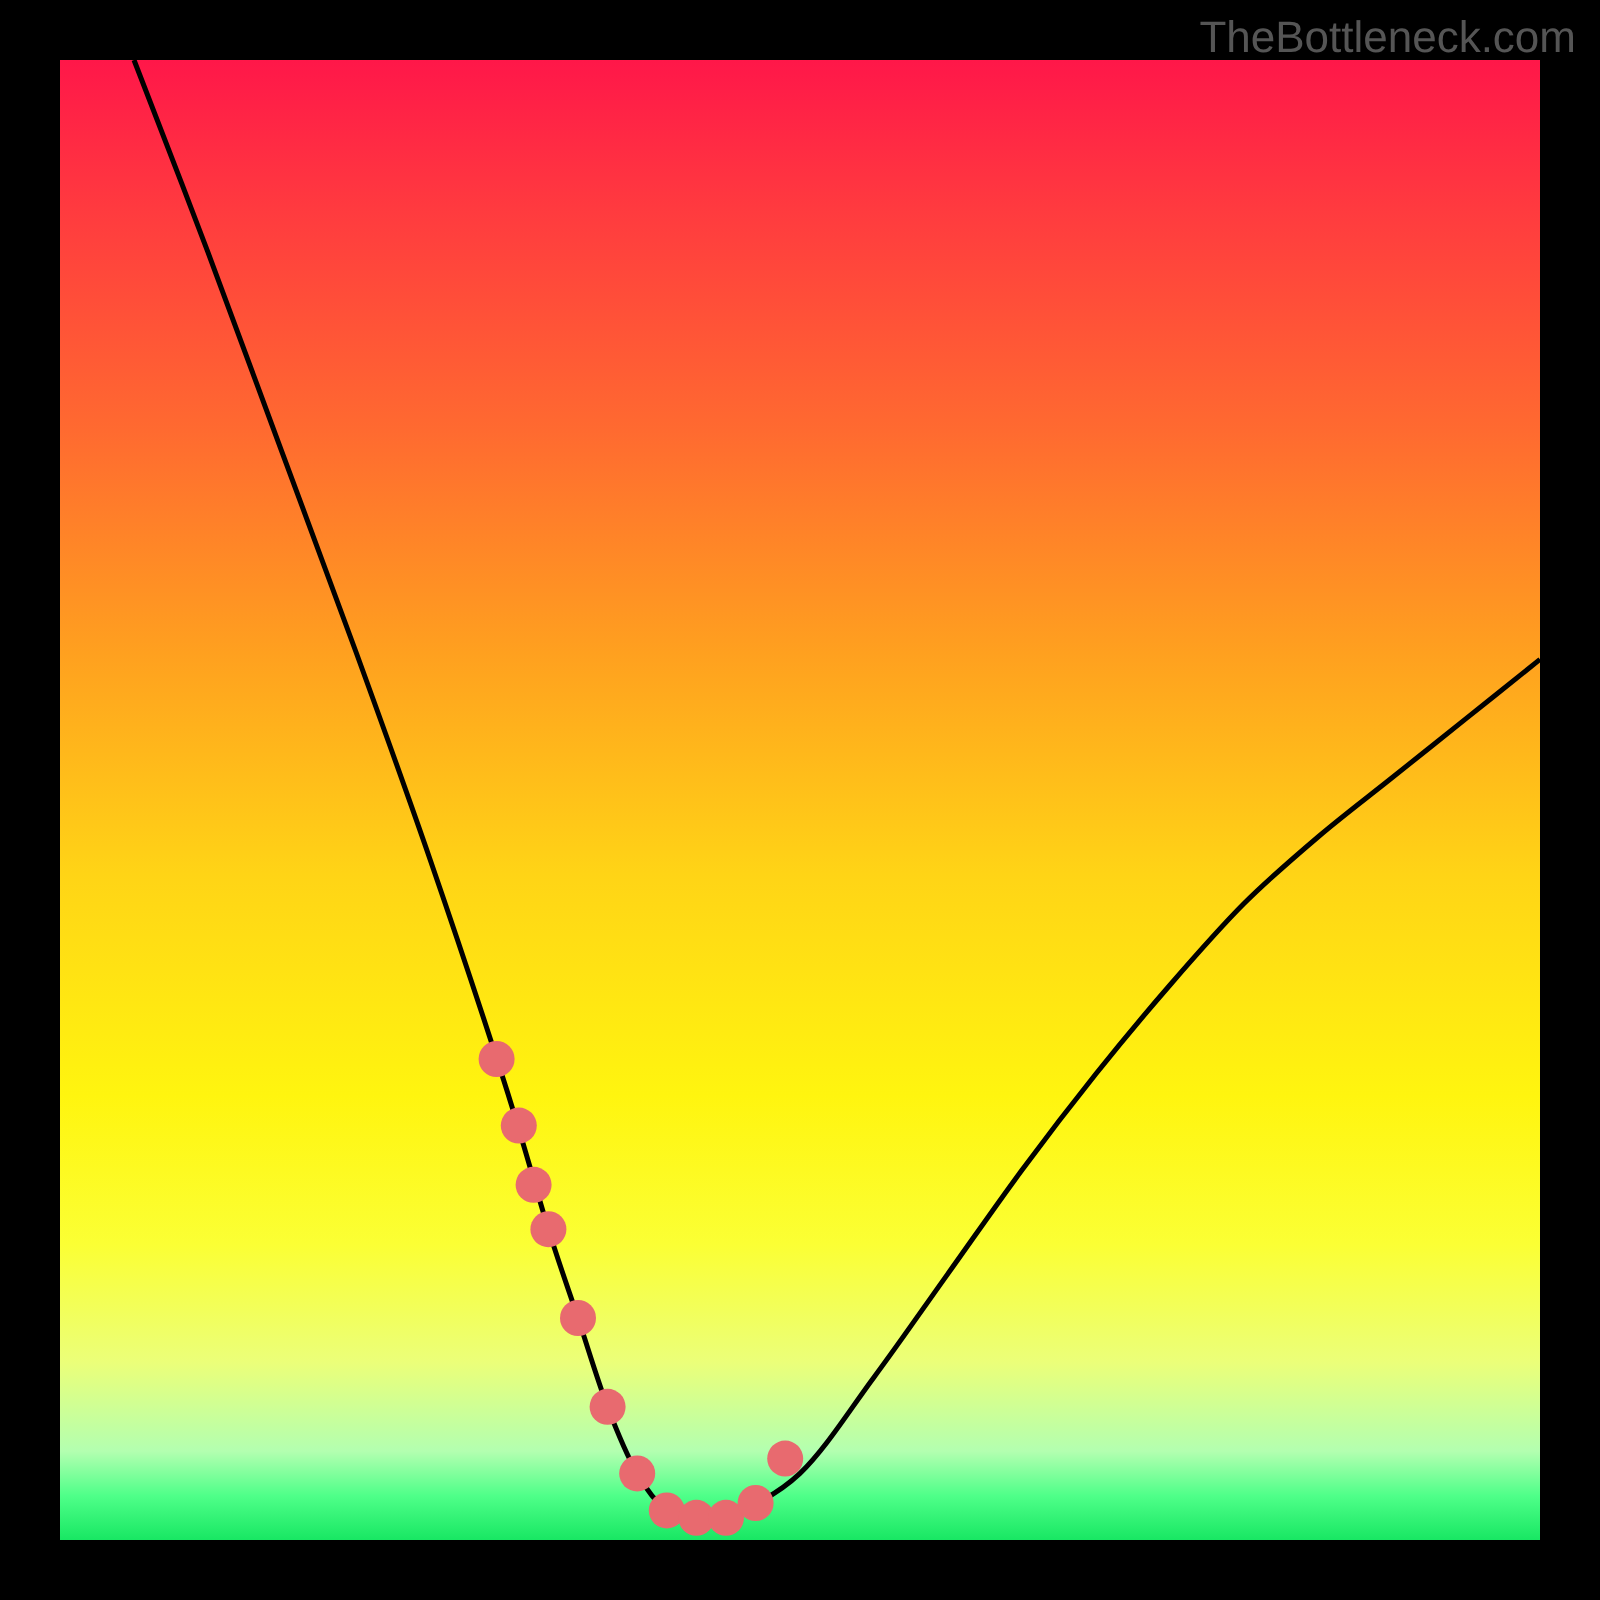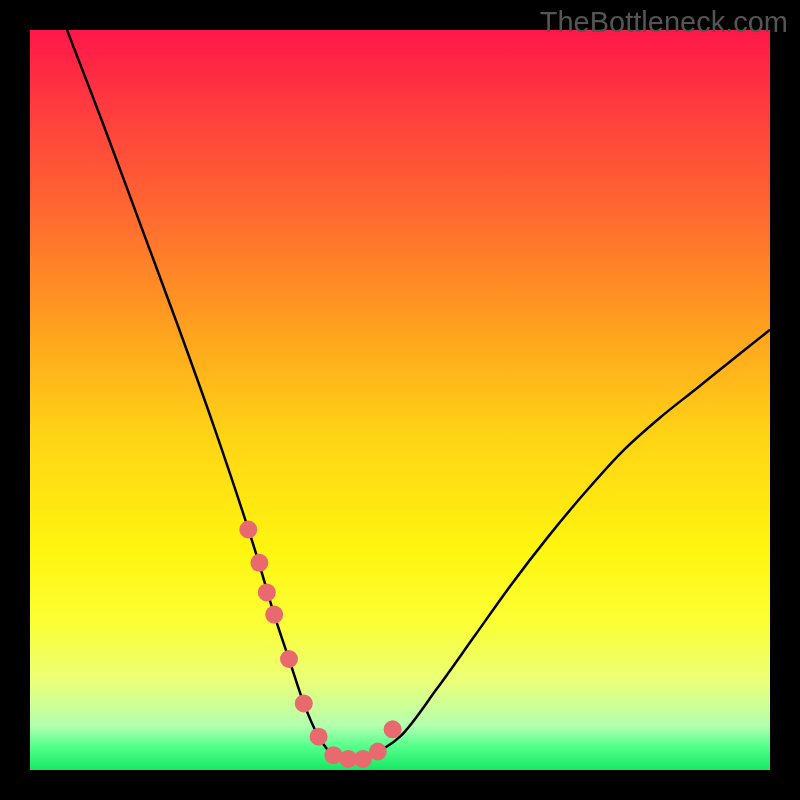--- a/index.html
+++ b/index.html
@@ -9,21 +9,21 @@
     height: 800px;
     background: #000;
     position: relative;
     font-family: Arial, Helvetica, sans-serif;
   }
   .watermark {
     position: absolute;
     top: 6px;
     right: 12px;
     color: #555;
-    font-size: 29px;
+    font-size: 22px;
     font-weight: 500;
     z-index: 10;
   }
   .plot-area {
     position: absolute;
     top: 30px;
     left: 30px;
     width: 740px;
     height: 740px;
     background: linear-gradient(to bottom,

